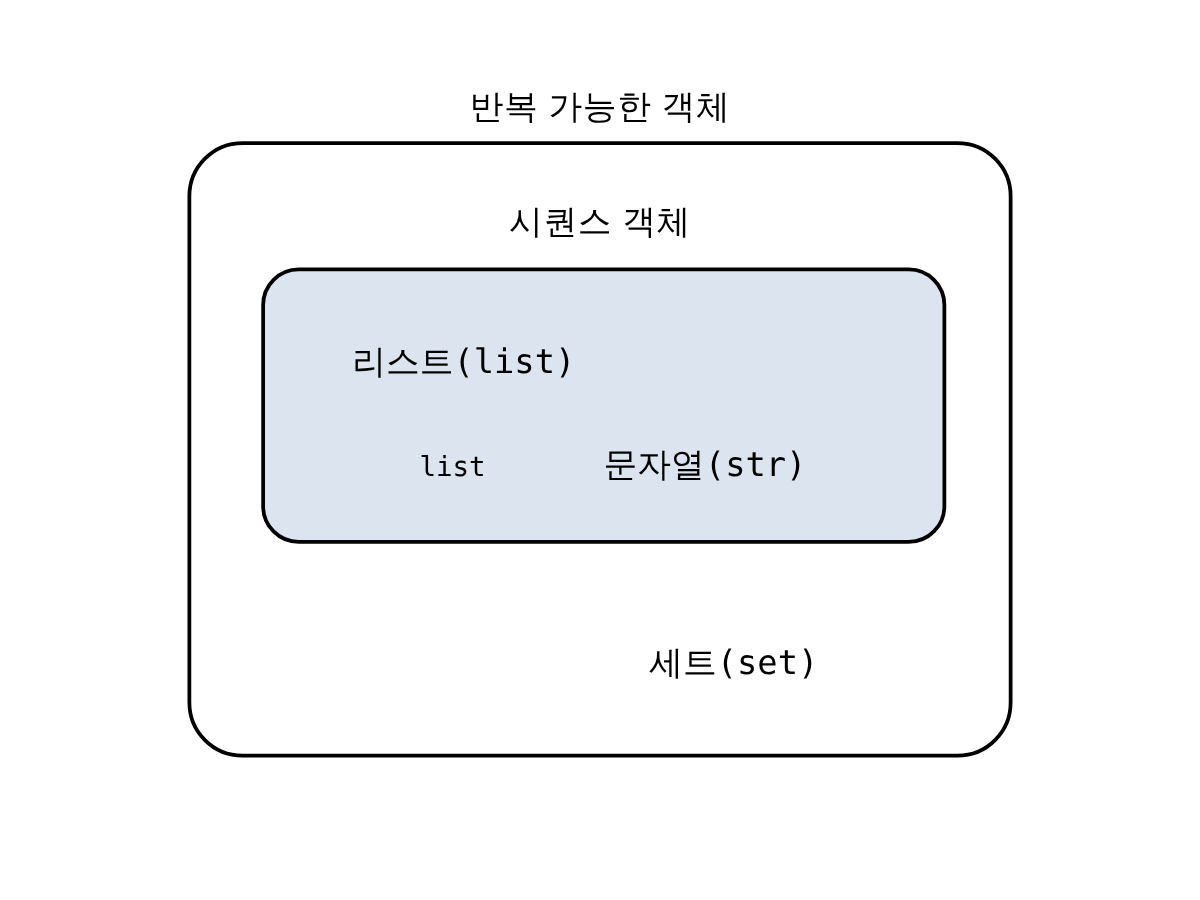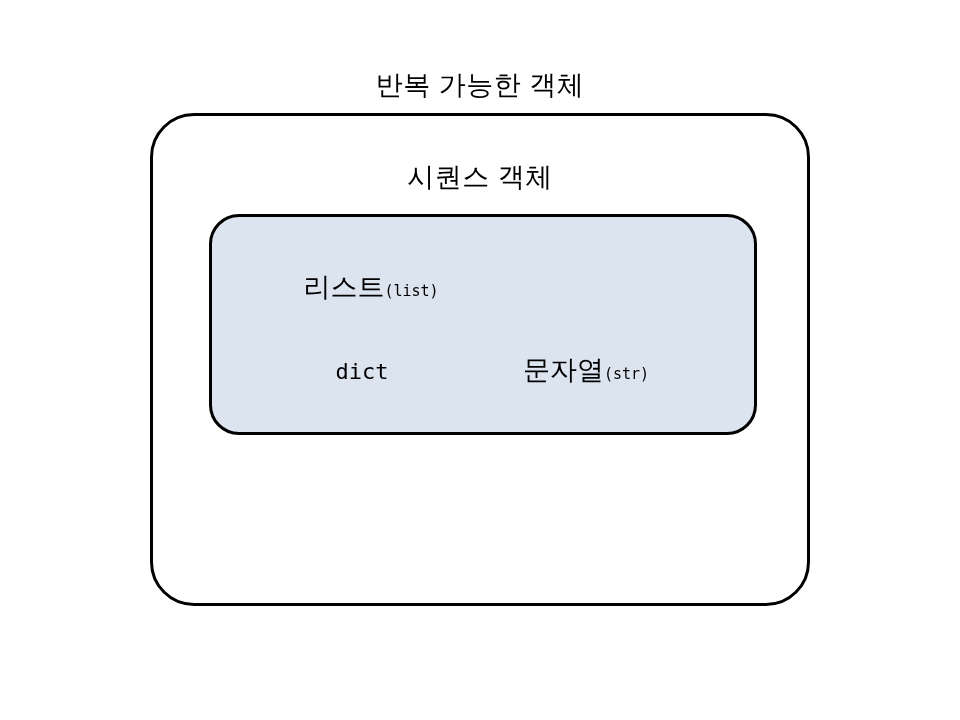--- a/index.html
+++ b/index.html
@@ -62,36 +62,36 @@
   
   .item {
     position: absolute;
     white-space: nowrap;
     text-align: center;
     transform: translateX(-50%);
     line-height: 32px;
     color: #000000;
   }
   .item .ko {
-    font-family: Liberation Mono, monospace;
+    font-family: Liberation Sans, sans-serif;
     font-size: 27px;
   }
   .item .en {
     font-family: "DejaVu Sans Mono", "Liberation Mono", monospace;
-    font-size: 15px;
+    font-size: 27px;
   }
   .item.mono-only .en {
     font-size: 22px;
   }
 
   
   #item-list   { left: 371px; top: 273px; }
   #item-tuple  { left: 586px; top: 273px; }
   #item-range  { left: 362px; top: 356px; }
-  #item-str    { left: 586px; top: 356px; }
+  #item-str    { left: 564px; top: 356px; }
 
   
   #item-dict   { left: 374px; top: 514px; }
   #item-set    { left: 587px; top: 514px; }
 </style>
 </head>
 <body style="background: rgb(255, 255, 255);">
 
 <div id="stage">
 
@@ -102,22 +102,25 @@
   <div class="diagram-title" id="inner-title">시퀀스 객체</div>
 
   <div class="box" id="inner-box" style="background: rgb(220, 228, 240); border-color: rgb(0, 0, 0);"></div>
 
   <div class="item" id="item-list">
     <span class="ko">리스트</span><span class="en">(list)</span>
   </div>
 
 
   <div class="item mono-only" id="item-range">
-    <span class="ko"></span><span class="en">dict</span>
+    <span class="ko"></span><span class="en">list</span>
   </div>
 
   <div class="item" id="item-str">
     <span class="ko">문자열</span><span class="en">(str)</span>
   </div>
 
 
+  <div class="item" id="item-set">
+    <span class="ko">세트</span><span class="en">(set)</span>
+  </div>
 
 </div>
 
 </body></html>

